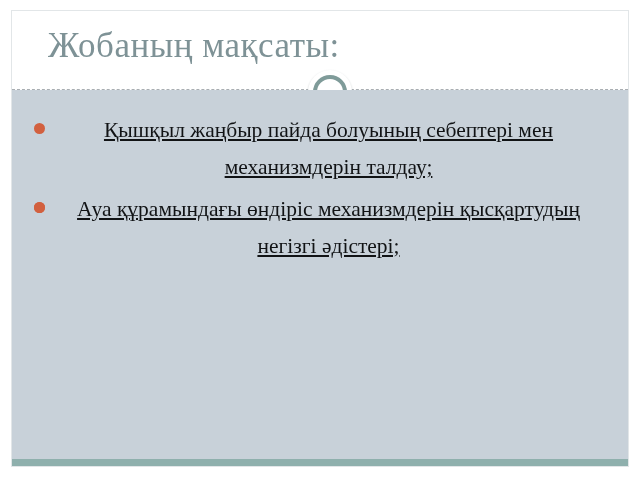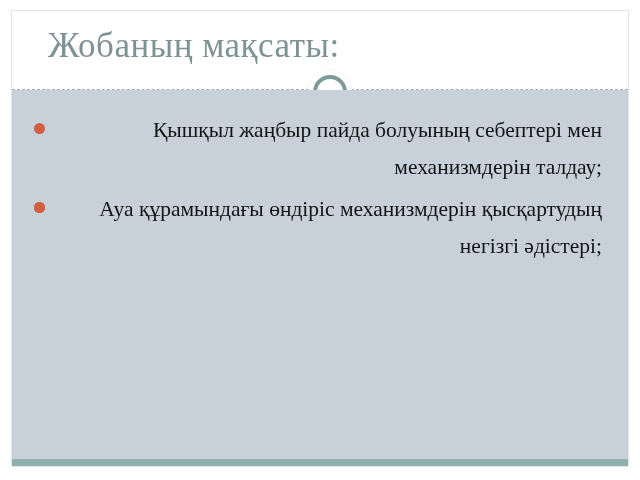--- a/index.html
+++ b/index.html
@@ -101,21 +101,22 @@
     list-style: none;
   }
   .bullet-item {
     position: relative;
     padding-left: 25px;
     margin-bottom: 5px;
     font-family: "Liberation Serif", "DejaVu Serif", serif;
     font-size: 21.5px;
     line-height: 37px;
     color: #111315;
-    text-align: right;
+    text-align: center;
+    text-decoration: underline;
   }
   .bullet-dot {
     position: absolute;
     left: 4px;
     top: 11px;
     width: 11px;
     height: 11px;
     border-radius: 50%;
     background: #d2603f;
   }

